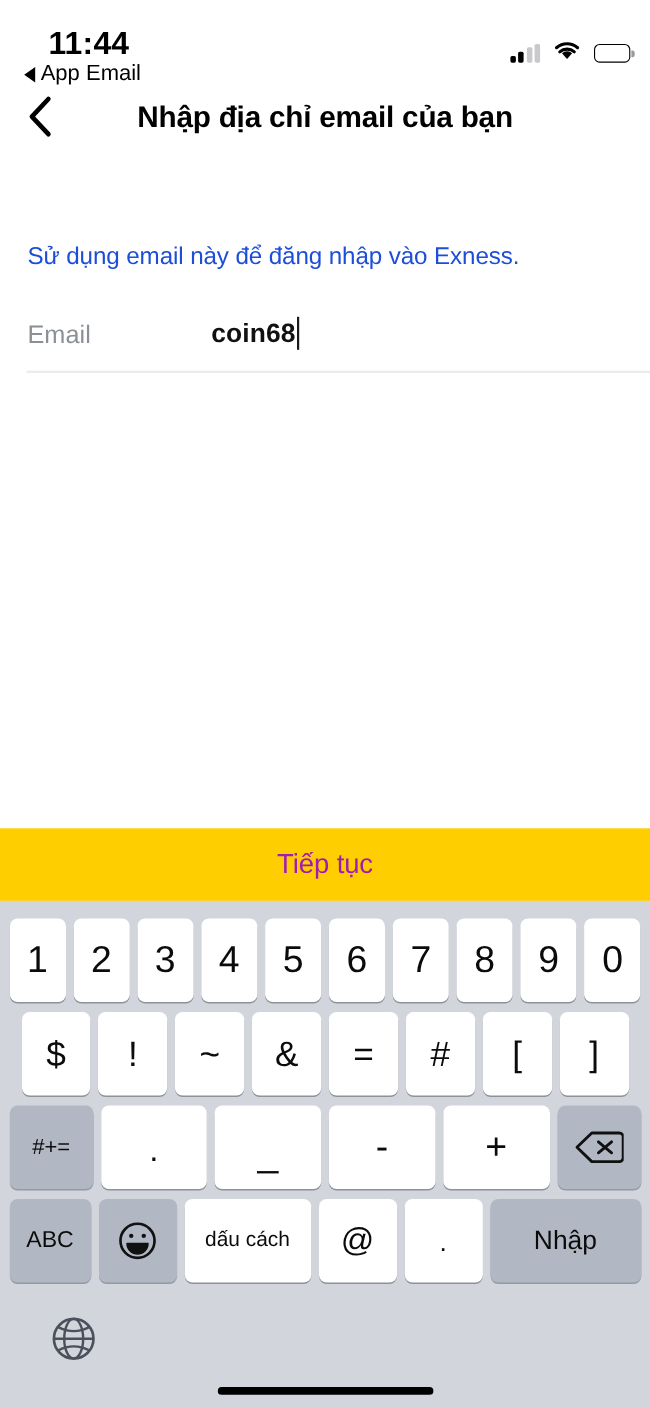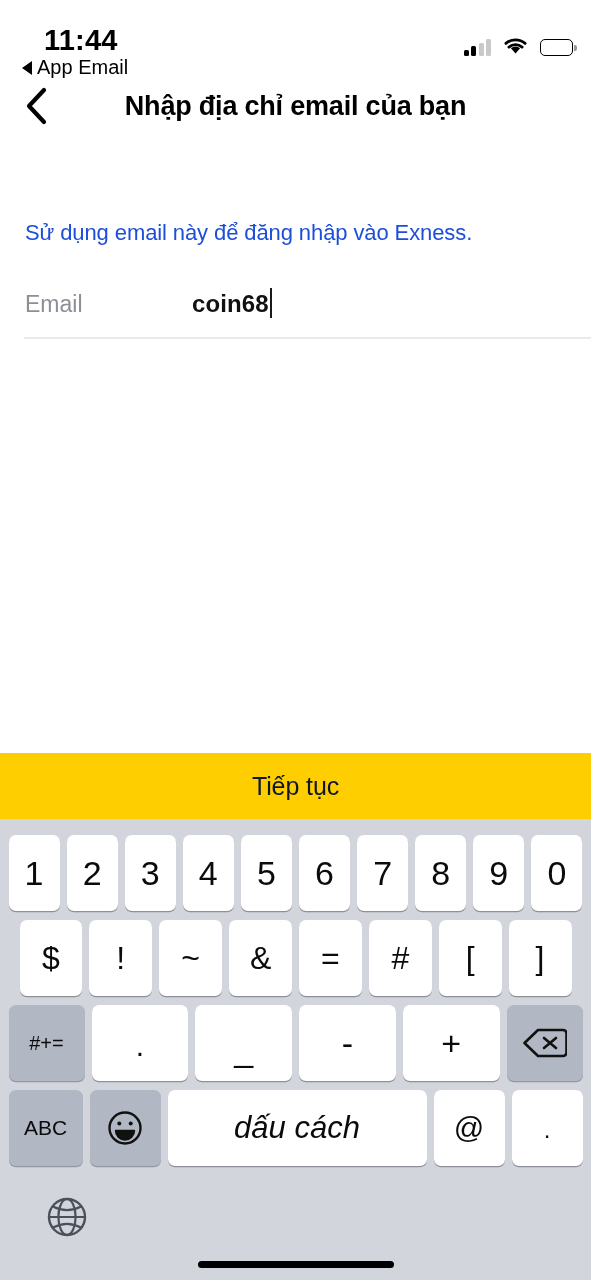--- a/index.html
+++ b/index.html
@@ -163,21 +163,21 @@
     width: 591px;
     height: 66px;
     background: #ffce00;
     display: flex;
     align-items: center;
     justify-content: center;
     cursor: pointer;
   }
   #cta-label {
     font-size: 25px;
-    color: #0f172a;
+    color: #a21caf;
     letter-spacing: -0.1px;
   }
 
   
   #keyboard {
     position: absolute;
     left: 0; top: 819px;
     width: 591px;
     height: 461px;
     background: #d2d5db;
@@ -216,21 +216,21 @@
   #krow-2 .key { flex: 1 1 0; }
 
   
   #k-symtoggle { width: 76px; flex: 0 0 76px; font-size: 20px; }
   #krow-3 .key.wide { flex: 1 1 0; }
   #k-backspace { width: 76px; flex: 0 0 76px; }
 
   
   #k-abc { flex: 0 0 74px; font-size: 21px; }
   #k-emoji { flex: 0 0 71px; font-size: 30px; }
-  #k-space { flex: 1 1 0; font-size: 31px; font-style: italic; }
+  #k-space { flex: 1 1 0; font-size: 19px; }
   #k-at { flex: 0 0 71px; font-size: 30px; }
   #k-dot { flex: 0 0 71px; font-size: 24px; align-items: flex-end; padding-bottom: 22px; }
   #k-return { flex: 0 0 137px; font-size: 24px; }
 
   .dot-low { align-items: flex-end; padding-bottom: 18px; font-size: 30px; }
   .underscore { align-items: flex-end; padding-bottom: 12px; font-size: 34px; }
 
   #globe-key {
     position: absolute;
     left: 44px; top: 375px;
@@ -355,20 +355,21 @@
         <svg width="36" height="36" viewBox="0 0 36 36">
           <circle cx="18" cy="18" r="15.5" fill="none" stroke="#111" stroke-width="2.4"></circle>
           <circle cx="12.3" cy="13.5" r="2" fill="#111"></circle>
           <circle cx="23.7" cy="13.5" r="2" fill="#111"></circle>
           <path d="M8.5 20.5 L27.5 20.5 a9.5 9.5 0 0 1 -19 0 Z" fill="#111" stroke="#111" stroke-width="1.4" stroke-linejoin="round"></path>
         </svg>
       </div>
       <div class="key" id="k-space">dấu cách</div>
       <div class="key" id="k-at">@</div>
       <div class="key" id="k-dot">.</div>
+      <div class="key gray" id="k-return">Nhập</div>
     </div>
 
     <div id="globe-key">
       <svg width="44" height="44" viewBox="0 0 44 44">
         <circle cx="22" cy="22" r="18" fill="none" stroke="#4b515c" stroke-width="2.4"></circle>
         <ellipse cx="22" cy="22" rx="8.6" ry="18" fill="none" stroke="#4b515c" stroke-width="2.2"></ellipse>
         <line x1="4" y1="22" x2="40" y2="22" stroke="#4b515c" stroke-width="2.2"></line>
         <path d="M8 11.5 a30 30 0 0 0 28 0" fill="none" stroke="#4b515c" stroke-width="2.2"></path>
         <path d="M8 32.5 a30 30 0 0 1 28 0" fill="none" stroke="#4b515c" stroke-width="2.2"></path>
       </svg>

